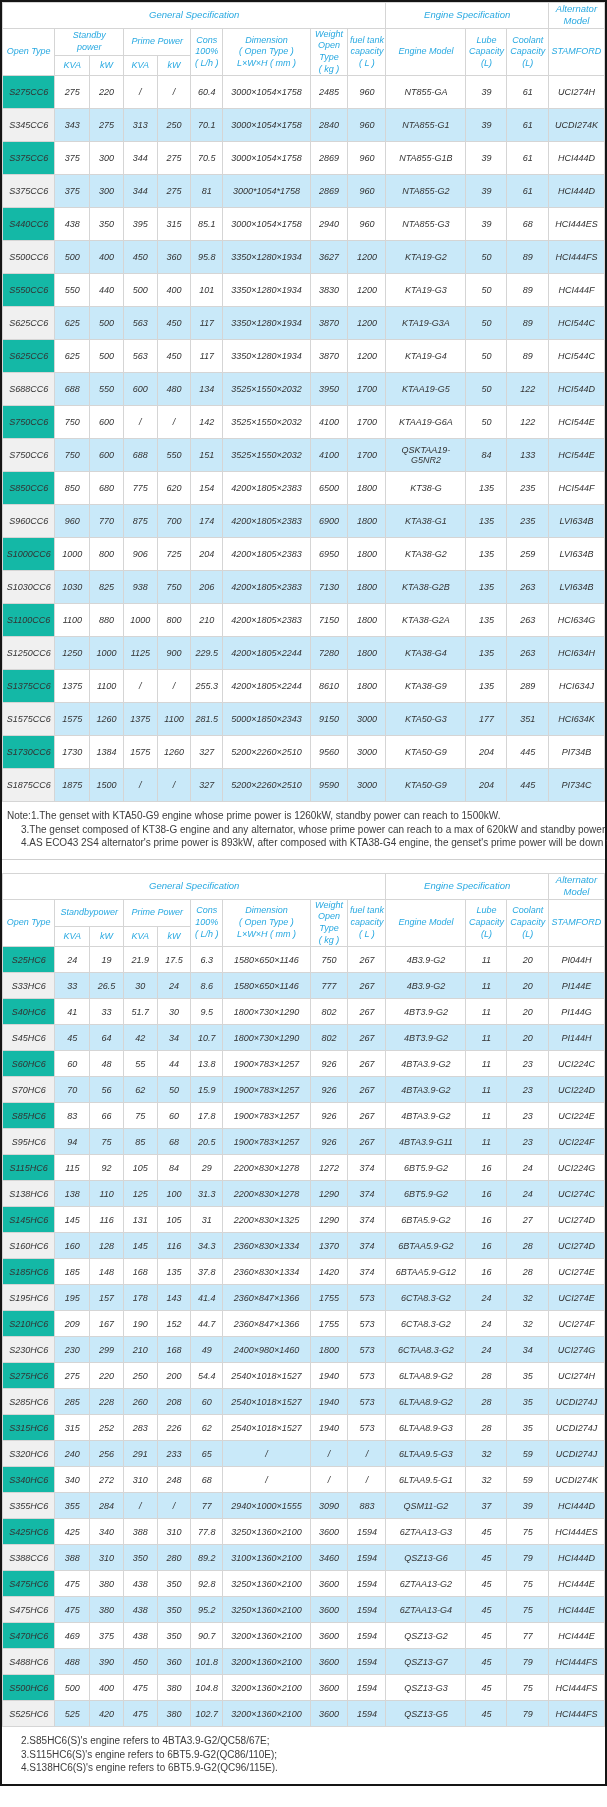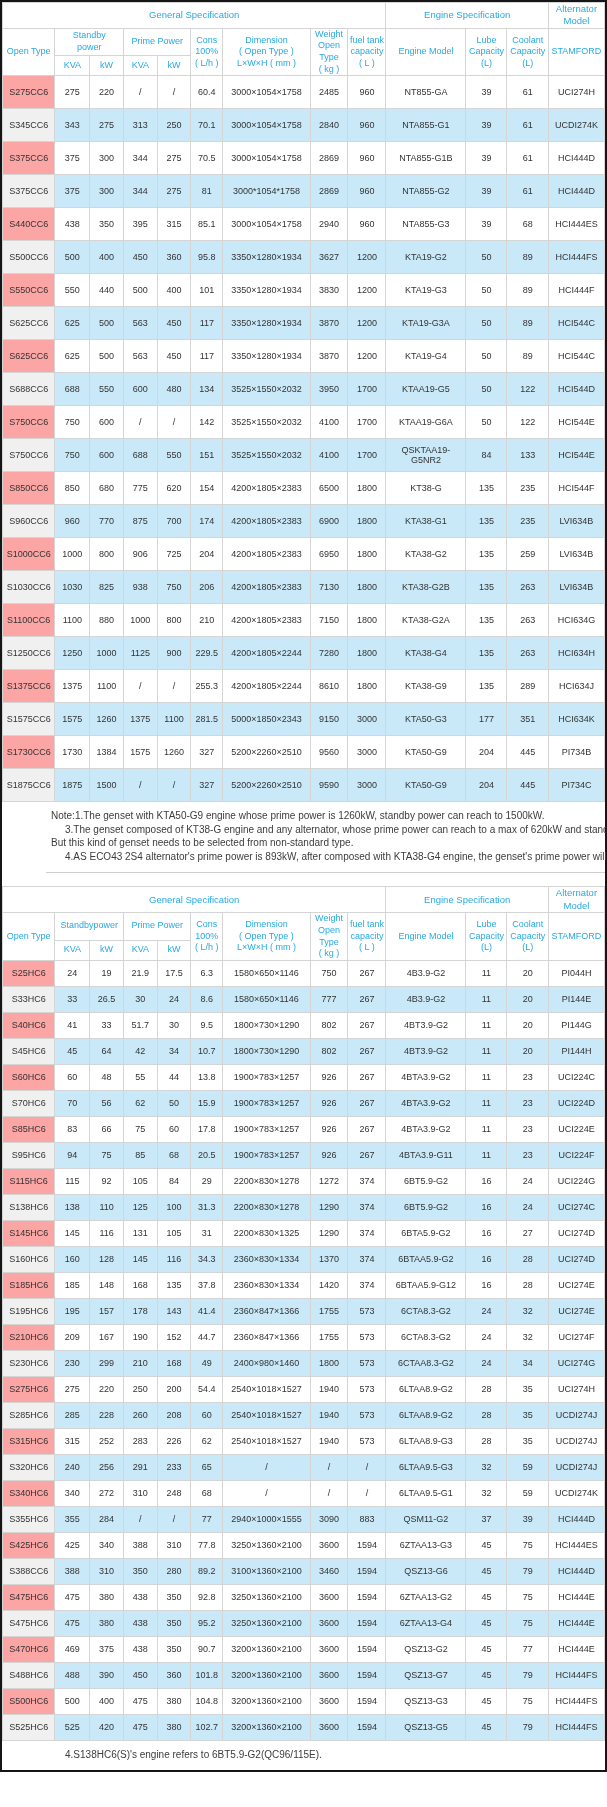--- a/index.html
+++ b/index.html
@@ -6,20 +6,21 @@
   .page{
     width:603px;
     border:2px solid #151515;
     background:#fff;
     font-family:"Liberation Sans", sans-serif;
   }
   table.spec{
     border-collapse:collapse;
     table-layout:fixed;
     width:100%;
+    font-style:italic;
   }
   table.spec th, table.spec td{
     border:1px solid #d5d5d5;
     text-align:center;
     vertical-align:middle;
     padding:0 1px;
     overflow:hidden;
   }
   table.spec th{
     color:#29a9e1;
@@ -31,29 +32,28 @@
   }
   tr.ghead th{height:22px;font-size:9.5px;}
   tr.sub1 th{height:26px;}
   tr.sub2 th{height:19px;}
   table.spec td{
     font-size:9px;
     color:#333;
   }
   table.t1 td{height:32px;}
   table.t2 td{height:25px;}
-  td.model{background:#fca5a5;color:#29a9e1;cursor:pointer;}
+  td.model{background:#14b8a6;color:#29a9e1;cursor:pointer;}
   tbody tr:nth-child(even) td{background:#c9e9f9;}
   tbody tr:nth-child(even) td.model{background:#f0f0f0;}
   .notes{
     padding:7px 13px 9px 5px;
     font-size:10px;
     color:#3c3c3c;
     line-height:13.5px;
-    margin-left:44px;
   }
   .notes.first{border-bottom:1px solid #cfcfcf;}
   .nline{white-space:nowrap;}
   .nline.indent{padding-left:14px;}
   .gap{height:13px;}
 </style>
 </head>
 <body>
 
 <div class="page">
@@ -444,21 +444,20 @@
           <td>204</td>
           <td>445</td>
           <td>PI734C</td>
         </tr>
       </tbody>
   </table>
 
   <div class="notes first">
     <div class="nline">Note:1.The genset with KTA50-G9 engine whose prime power is 1260kW, standby power can reach to 1500kW.</div>
     <div class="nline indent">3.The genset composed of KT38-G engine and any alternator, whose prime power can reach to a max of 620kW and standby power can reach to 680kW.</div>
-    <div class="nline">But this kind of genset needs to be selected from non-standard type.</div>
     <div class="nline indent">4.AS ECO43 2S4 alternator's prime power is 893kW, after composed with KTA38-G4 engine, the genset's prime power will be down to 890kW.</div>
   </div>
 
   <div class="gap"></div>
 
   <table class="spec t2">
     <colgroup>
       <col style="width:8.7%">
         <col style="width:5.8%">
         <col style="width:5.6%">
@@ -960,16 +959,18 @@
           <td>1594</td>
           <td>QSZ13-G5</td>
           <td>45</td>
           <td>79</td>
           <td>HCI444FS</td>
         </tr>
       </tbody>
   </table>
 
   <div class="notes">
+    <div class="nline indent">2.S85HC6(S)'s engine refers to 4BTA3.9-G2/QC58/67E;</div>
+    <div class="nline indent">3.S115HC6(S)'s engine refers to 6BT5.9-G2(QC86/110E);</div>
     <div class="nline indent">4.S138HC6(S)'s engine refers to 6BT5.9-G2(QC96/115E).</div>
   </div>
 
 </div>
 
 </body></html>

